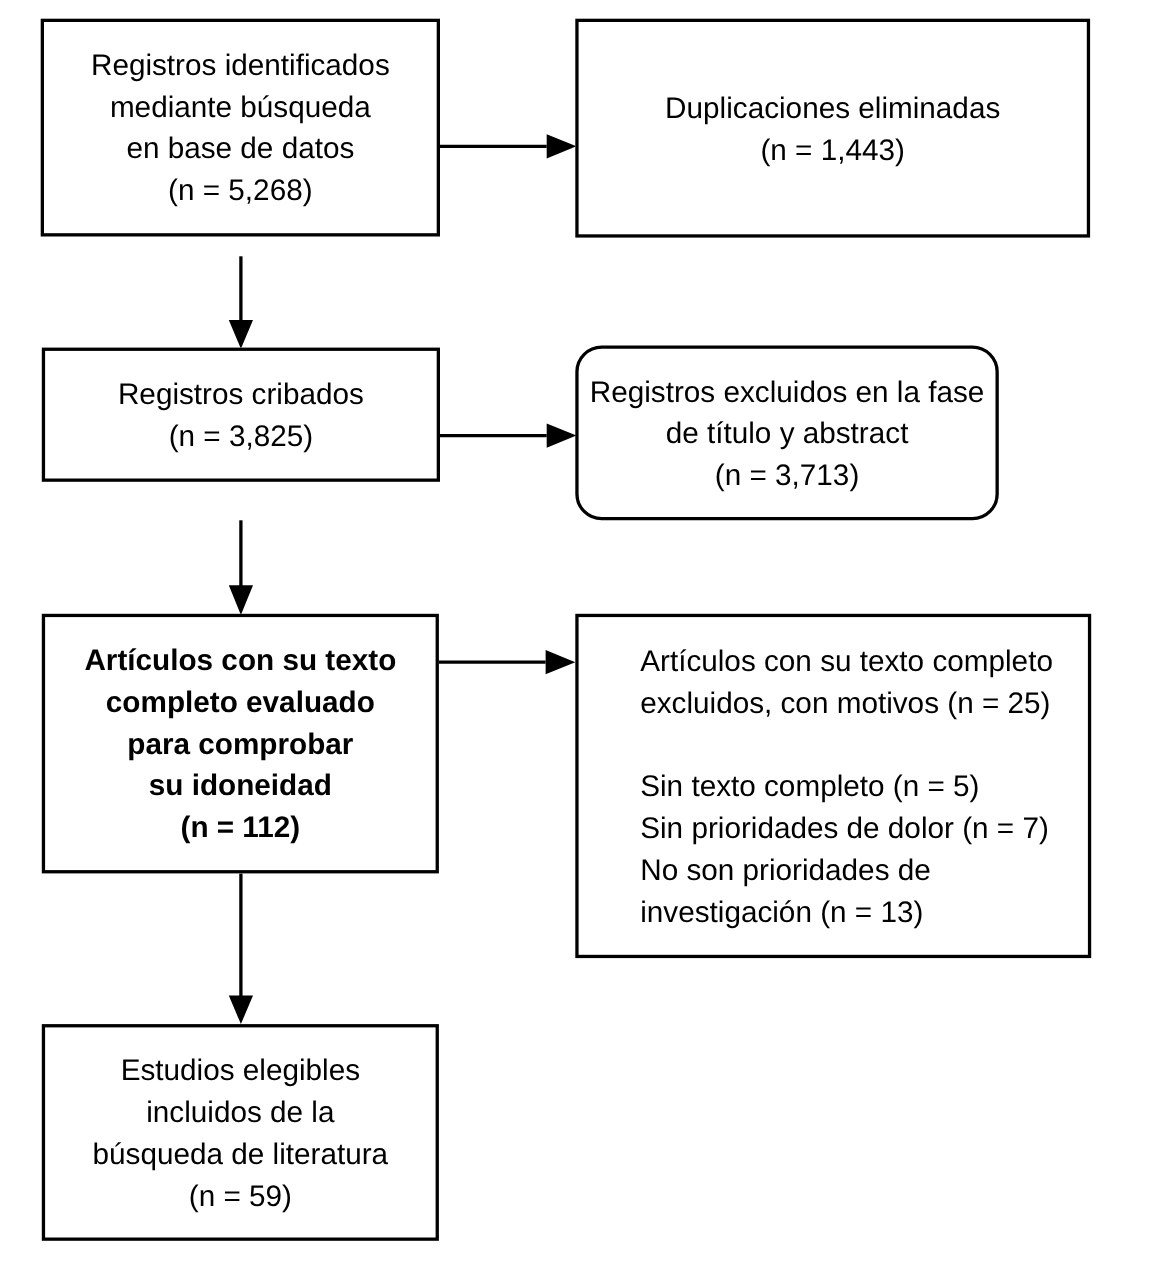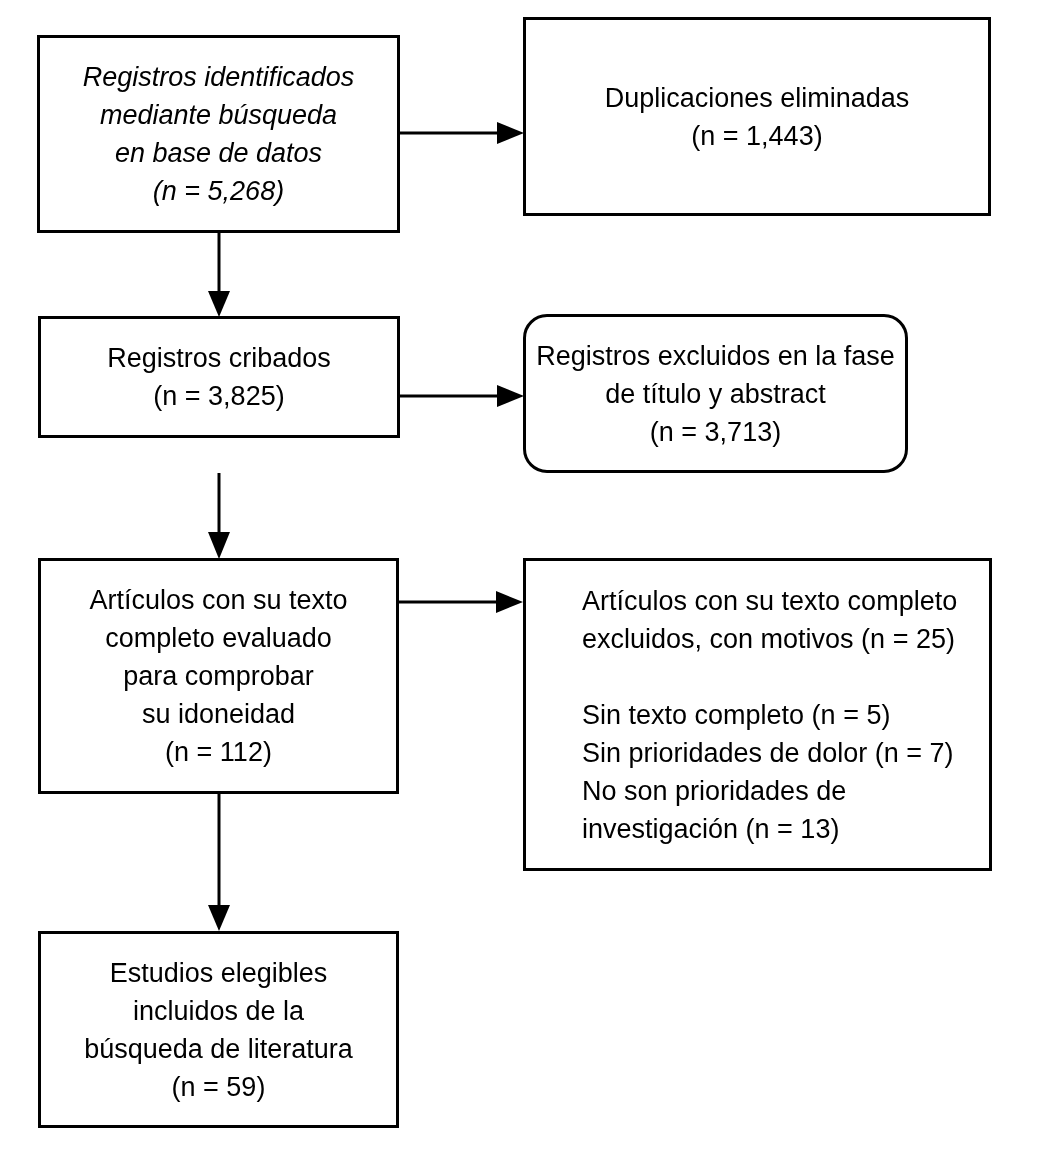--- a/index.html
+++ b/index.html
@@ -21,25 +21,25 @@
     align-items: center;
     justify-content: center;
   }
   .box-label {
     white-space: pre-line;
     text-align: center;
     font-size: 27px;
     line-height: 38px;
     color: #000000;
   }
-  .box-identified          { left: 37px;  top: 35px;  width: 363px; height: 198px; font-style: italic; }
+  .box-identified          { left: 37px;  top: 17px;  width: 363px; height: 198px; }
   .box-duplicates          { left: 523px; top: 17px;  width: 468px; height: 199px; }
   .box-screened            { left: 38px;  top: 316px; width: 362px; height: 122px; }
   .box-excluded-title      { left: 523px; top: 314px; width: 385px; height: 159px; border-radius: 24px; }
-  .box-fulltext            { left: 38px;  top: 558px; width: 361px; height: 236px; }
+  .box-fulltext            { left: 38px;  top: 558px; width: 361px; height: 236px; font-weight: bold; }
   .box-fulltext-excluded   { left: 523px; top: 558px; width: 469px; height: 313px; padding-left: 32px; }
   .box-included            { left: 38px;  top: 931px; width: 361px; height: 197px; }
   .box-fulltext-excluded .box-label {
     text-align: left;
     width: 100%;
     padding: 0 18px 0 24px;
     box-sizing: border-box;
   }
   .connector-layer {
     position: absolute;

